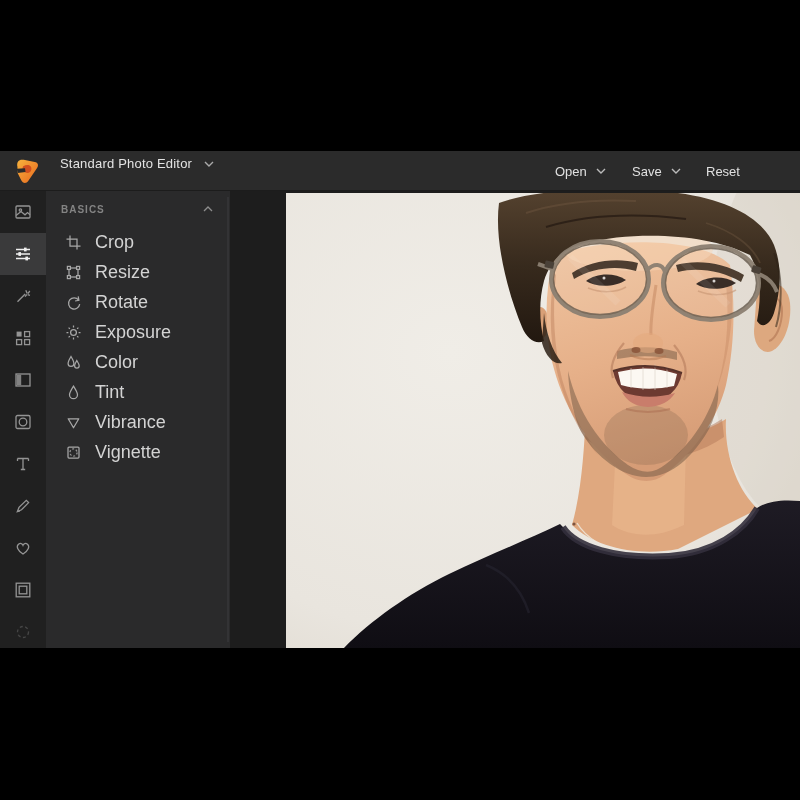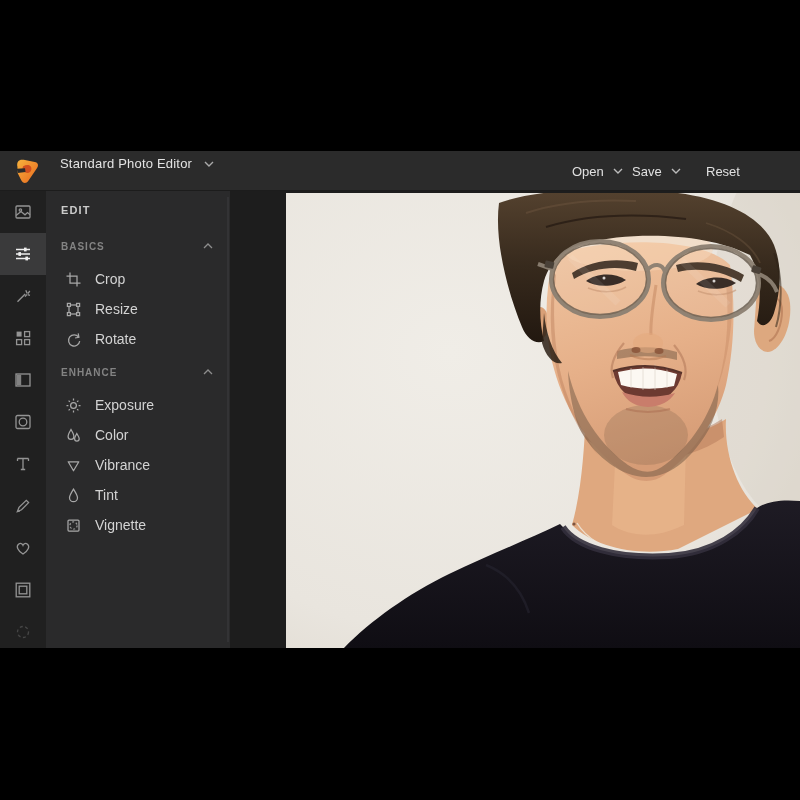--- a/index.html
+++ b/index.html
@@ -6,21 +6,21 @@
     font-family:"Liberation Sans",sans-serif;-webkit-font-smoothing:antialiased;}
   .screen{position:absolute;top:151px;left:0;width:800px;height:497px;background:#1d1d1d;}
 
   
   .topbar{position:relative;height:40px;background:#2b2b2b;border-bottom:1px solid #1c1c1c;box-sizing:border-box;}
   .logo{position:absolute;left:15px;top:7px;width:24px;height:26px;cursor:pointer;}
   .title-group{position:absolute;left:60px;top:0;height:25px;display:flex;align-items:center;gap:12px;
     color:#e3e3e3;font-size:13px;letter-spacing:.2px;cursor:pointer;}
   .tmenu{position:absolute;top:0;height:40px;display:flex;align-items:center;gap:9px;color:#e0e0e0;
     font-size:13px;cursor:pointer;}
-  .m-open{left:572px;} .m-save{left:632px;} .m-reset{left:706px;}
+  .m-open{left:555px;} .m-save{left:632px;} .m-reset{left:706px;}
   .chev{display:inline-block;}
 
   
   .main{display:flex;height:457px;}
 
   
   .rail{width:46px;background:#202020;overflow:hidden;flex:none;}
   .rail-item{width:46px;height:42px;display:flex;align-items:center;justify-content:center;cursor:pointer;}
   .rail-item.sel{background:#3a3a3b;}
   .rail-item svg{stroke:#949494;fill:none;stroke-width:1.3;}
@@ -28,21 +28,21 @@
   .rail-item.faint{opacity:.33;}
 
   
   .panel{width:184px;background:#2a2a2b;flex:none;position:relative;}
   .panel::after{content:"";position:absolute;right:1px;top:6px;bottom:6px;width:2px;background:#333335;}
   .panel-title{height:37px;display:flex;align-items:center;padding-left:15px;color:#cbcbcb;
     font-size:11px;font-weight:600;letter-spacing:1.1px;}
   .sec-head{height:36px;display:flex;align-items:center;justify-content:space-between;
     padding:0 17px 0 15px;cursor:pointer;}
   .sec-label{color:#838383;font-size:10px;font-weight:700;letter-spacing:1px;}
-  .p-item{height:30px;display:flex;align-items:center;gap:13px;padding-left:19px;cursor:pointer;color:#d3d3d3;font-size:14px;text-align:right;}
+  .p-item{height:30px;display:flex;align-items:center;gap:13px;padding-left:19px;cursor:pointer;color:#d3d3d3;font-size:18px;text-align:right;}
   .p-item svg{stroke:#a8a8a8;fill:none;stroke-width:1.25;flex:none;}
 
   
   .canvas{flex:1;position:relative;background:#1d1d1d;overflow:hidden;}
   .photo{position:absolute;left:56px;top:2px;width:514px;height:455px;}
   .photo svg{display:block;}
 </style>
 </head>
 <body>
 
@@ -152,21 +152,20 @@
           </svg>
       </div>
       <div class="rail-item faint">
         <svg width="20" height="20" viewBox="0 0 20 20">
             <circle cx="10" cy="10" r="5.5" stroke-dasharray="3 2.5"></circle>
           </svg>
       </div>
     </div>
 
     <div class="panel">
-      <div class="panel-title">EDIT</div>
 
       <div class="sec-head">
         <span class="sec-label">BASICS</span>
         <svg width="10" height="6" viewBox="0 0 10 6">
             <polyline points="1,5 5,1 9,5" stroke="#8d8d8d" stroke-width="1.3" fill="none"></polyline>
           </svg>
       </div>
       <div class="p-item">
         <svg width="17" height="17" viewBox="0 0 17 17">
             <path d="M5 1.5 V12 H15.5"></path>
@@ -185,51 +184,45 @@
         <span>Resize</span>
       </div>
       <div class="p-item">
         <svg width="17" height="17" viewBox="0 0 17 17">
             <path d="M13.6 6 A5.6 5.6 0 1 0 14.7 10.2"></path>
             <path d="M13.2 2.4 L13.9 6.3 L10.1 7"></path>
           </svg>
         <span>Rotate</span>
       </div>
 
-      <div class="sec-head">
-        <span class="sec-label">ENHANCE</span>
-        <svg width="10" height="6" viewBox="0 0 10 6">
-            <polyline points="1,5 5,1 9,5" stroke="#8d8d8d" stroke-width="1.3" fill="none"></polyline>
-          </svg>
-      </div>
       <div class="p-item">
         <svg width="17" height="17" viewBox="0 0 17 17">
             <circle cx="8.5" cy="8.5" r="2.9"></circle>
             <path d="M8.5 1.5 V3.4 M8.5 13.6 V15.5 M1.5 8.5 H3.4 M13.6 8.5 H15.5 M3.6 3.6 L4.9 4.9 M12.1 12.1 L13.4 13.4 M13.4 3.6 L12.1 4.9 M4.9 12.1 L3.6 13.4"></path>
           </svg>
         <span>Exposure</span>
       </div>
       <div class="p-item">
         <svg width="17" height="17" viewBox="0 0 17 17">
             <path d="M6 2.5 C4.2 5.6 3.1 7.6 3.1 9.4 a2.9 2.9 0 0 0 5.8 0 C8.9 7.6 7.8 5.6 6 2.5 Z"></path>
             <path d="M11.8 6.5 C10.4 8.9 9.6 10.4 9.6 11.8 a2.3 2.3 0 0 0 4.6 0 C14.2 10.4 13.3 8.9 11.8 6.5 Z"></path>
           </svg>
         <span>Color</span>
       </div>
       <div class="p-item">
         <svg width="17" height="17" viewBox="0 0 17 17">
+            <path d="M8.5 2.2 C6 6.2 4.5 8.6 4.5 10.7 a4 4 0 0 0 8 0 C12.5 8.6 11 6.2 8.5 2.2 Z"></path>
+          </svg>
+        <span>Tint</span>
+      </div>
+      <div class="p-item">
+        <svg width="17" height="17" viewBox="0 0 17 17">
             <path d="M3.2 4.8 H13.8 L8.5 13.8 Z" stroke-linejoin="round"></path>
           </svg>
         <span>Vibrance</span>
-      </div>
-      <div class="p-item">
-        <svg width="17" height="17" viewBox="0 0 17 17">
-            <path d="M8.5 2.2 C6 6.2 4.5 8.6 4.5 10.7 a4 4 0 0 0 8 0 C12.5 8.6 11 6.2 8.5 2.2 Z"></path>
-          </svg>
-        <span>Tint</span>
       </div>
 
       <div class="p-item">
         <svg width="17" height="17" viewBox="0 0 17 17">
             <rect x="3" y="3" width="11" height="11" rx="1"></rect>
             <ellipse cx="8.5" cy="8.5" rx="3.6" ry="3.6" stroke-dasharray="2 1.8" opacity=".85"></ellipse>
           </svg>
         <span>Vignette</span>
       </div>
     </div>

